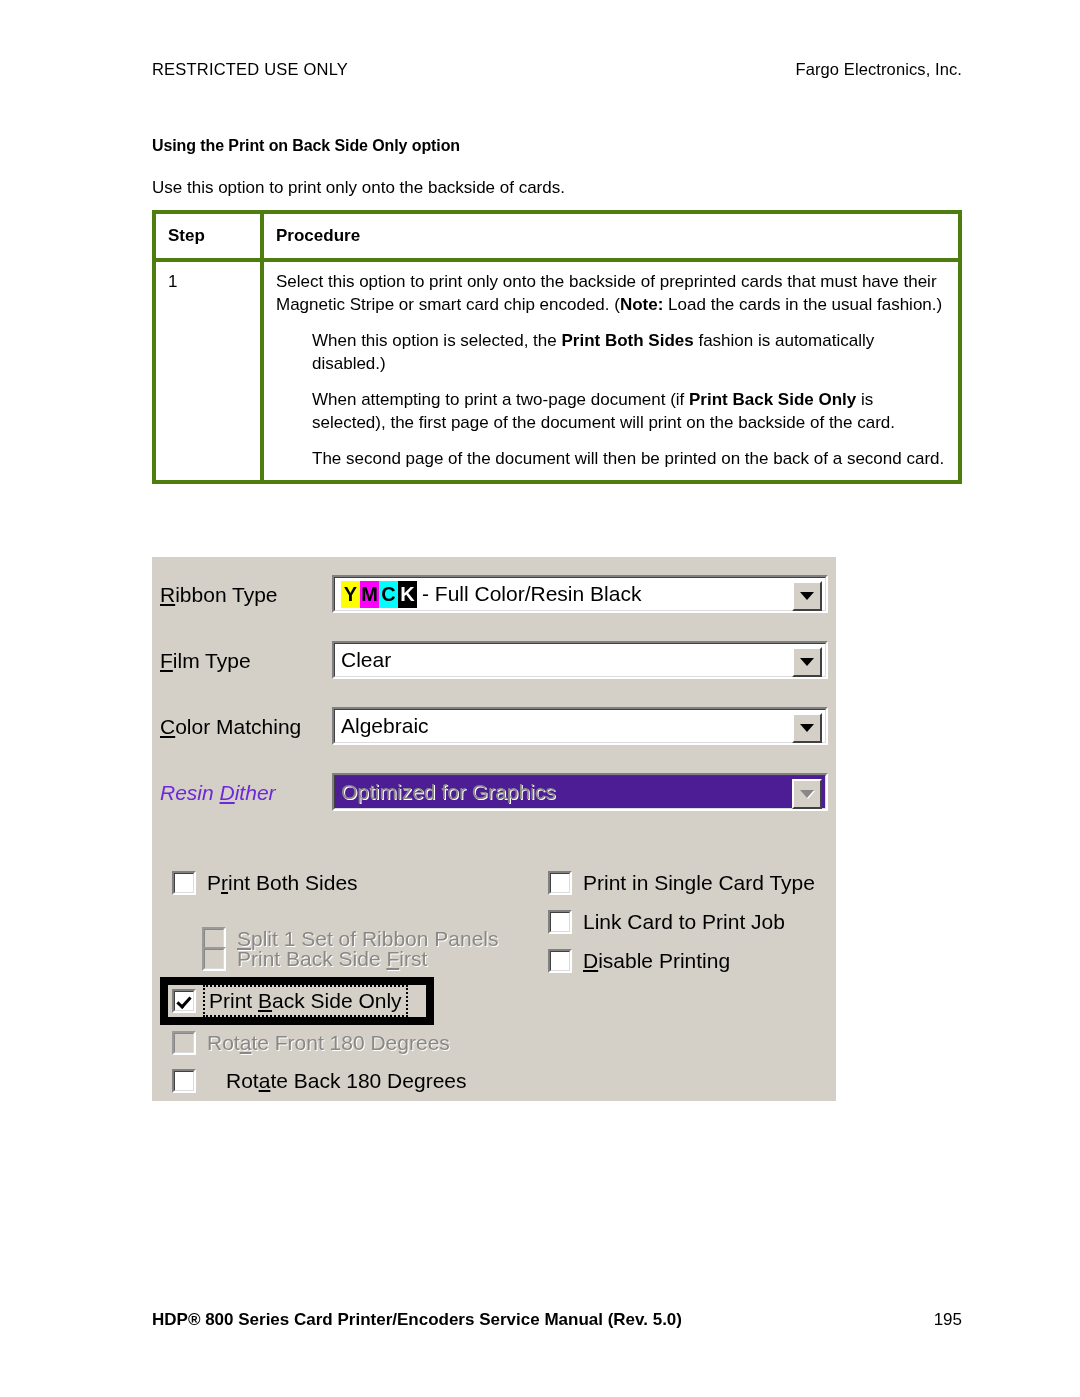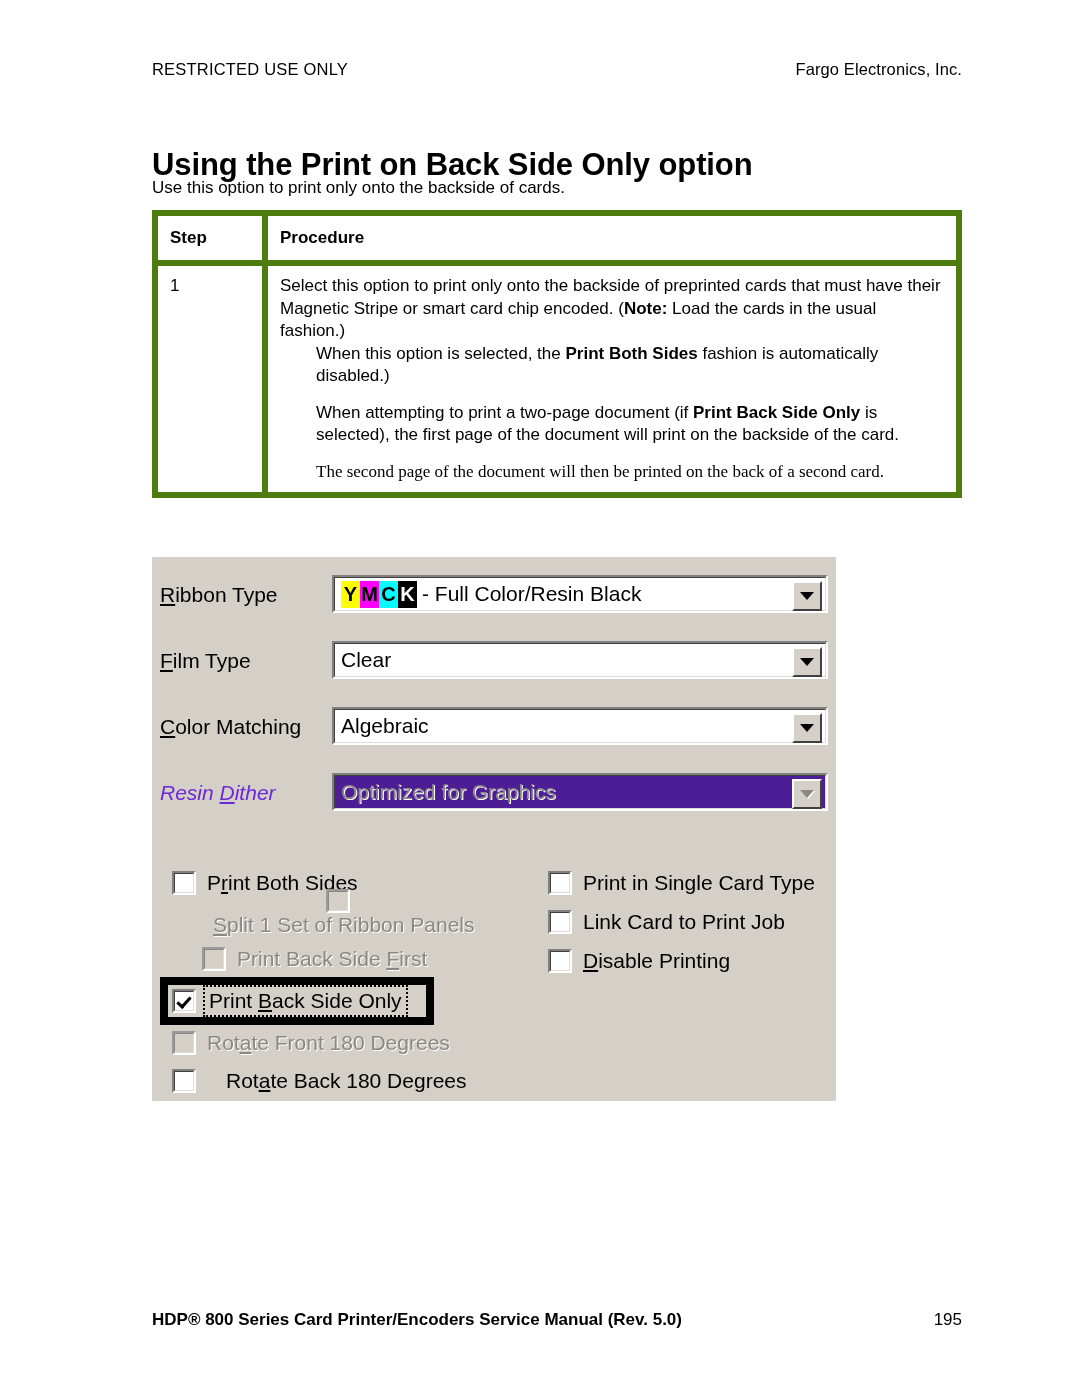--- a/index.html
+++ b/index.html
@@ -29,68 +29,68 @@
     gap: 18px;
   }
   .hdr-left { letter-spacing: .2px; }
   .hdr-right { letter-spacing: .1px; }
 
   
   .page-title {
     position: absolute;
     left: 152px;
     top: 126px;
-    font-size: 31px;
+    font-size: 16px;
     font-weight: bold;
     letter-spacing: -.1px;
   }
   .intro-text {
     position: absolute;
     left: 152px;
     top: 178px;
     font-size: 17px;
   }
 
   
   .proc-table {
     position: absolute;
     left: 152px;
     top: 210px;
     width: 810px;
     border-collapse: collapse;
     table-layout: fixed;
   }
   .proc-table td, .proc-table th {
-    border: 6px solid #4d7c0f;
+    border: 4px solid #4d7c0f;
     vertical-align: top;
     padding: 9px 12px 9px 12px;
     font-size: 17px;
     line-height: 1.32;
     text-align: left;
   }
   .proc-table th {
     font-weight: bold;
     padding-top: 11px;
     padding-bottom: 11px;
   }
   .col-step { width: 80px; }
   .th-step { text-align: center; }
   .td-step {
     text-align: center;
     font-weight: normal;
     padding-top: 11px;
   }
   .td-proc { padding-bottom: 22px; }
   .td-proc p { margin: 0; }
-  .td-proc p.lead { }
+  .td-proc p.lead { margin-bottom: 14px; }
   .td-proc p.sub {
     margin-left: 36px;
     margin-bottom: 14px;
   }
-  .td-proc p.sub:last-child { margin-bottom: 0; font-family: Liberation Serif, serif; }
+  .td-proc p.sub:last-child { margin-bottom: 0; }
   .bold { font-weight: bold; }
 
   
   .dialog {
     position: absolute;
     left: 152px;
     top: 557px;
     width: 684px;
     height: 544px;
     background: #d4d0c8;
@@ -381,21 +381,21 @@
           </div>
         </div>
       </div>
     </div>
 
   <div id="dialog-checks-left">
       <div class="cb-row" style="top: 310px; left: 20px;">
         <span class="cbox"></span>
         <span class="cb-label">P<span class="u">r</span>int Both Sides</span>
       </div>
-      <div class="cb-row" style="top: 332px; left: 50px; flex-direction: column;">
+      <div class="cb-row" style="top: 366px; left: 50px;">
         <span class="cbox disabled"></span>
         <span class="cb-label disabled"><span class="u">S</span>plit 1 Set of Ribbon Panels</span>
       </div>
       <div class="cb-row" style="top: 386px; left: 50px;">
         <span class="cbox disabled"></span>
         <span class="cb-label disabled">Print Back Side <span class="u">F</span>irst</span>
       </div>
       <div class="cb-row" style="top: 428px; left: 20px; z-index: 6;">
         <span class="cbox checked"></span>
         <span class="cb-label focus-outline">Print <span class="u">B</span>ack Side Only</span>

